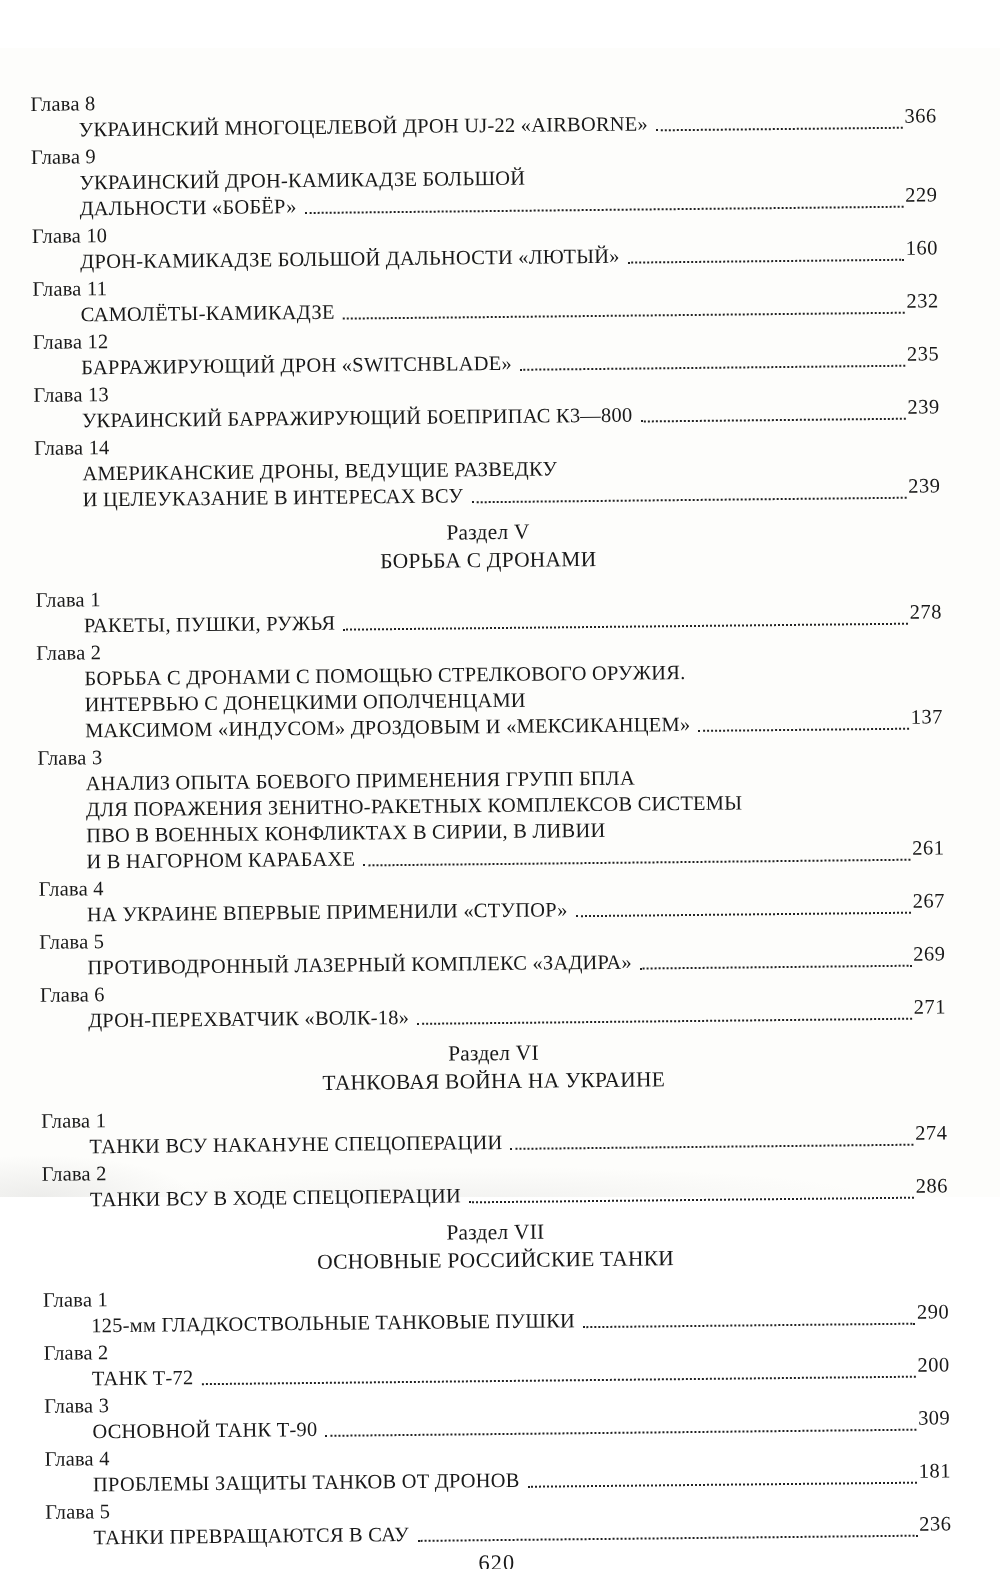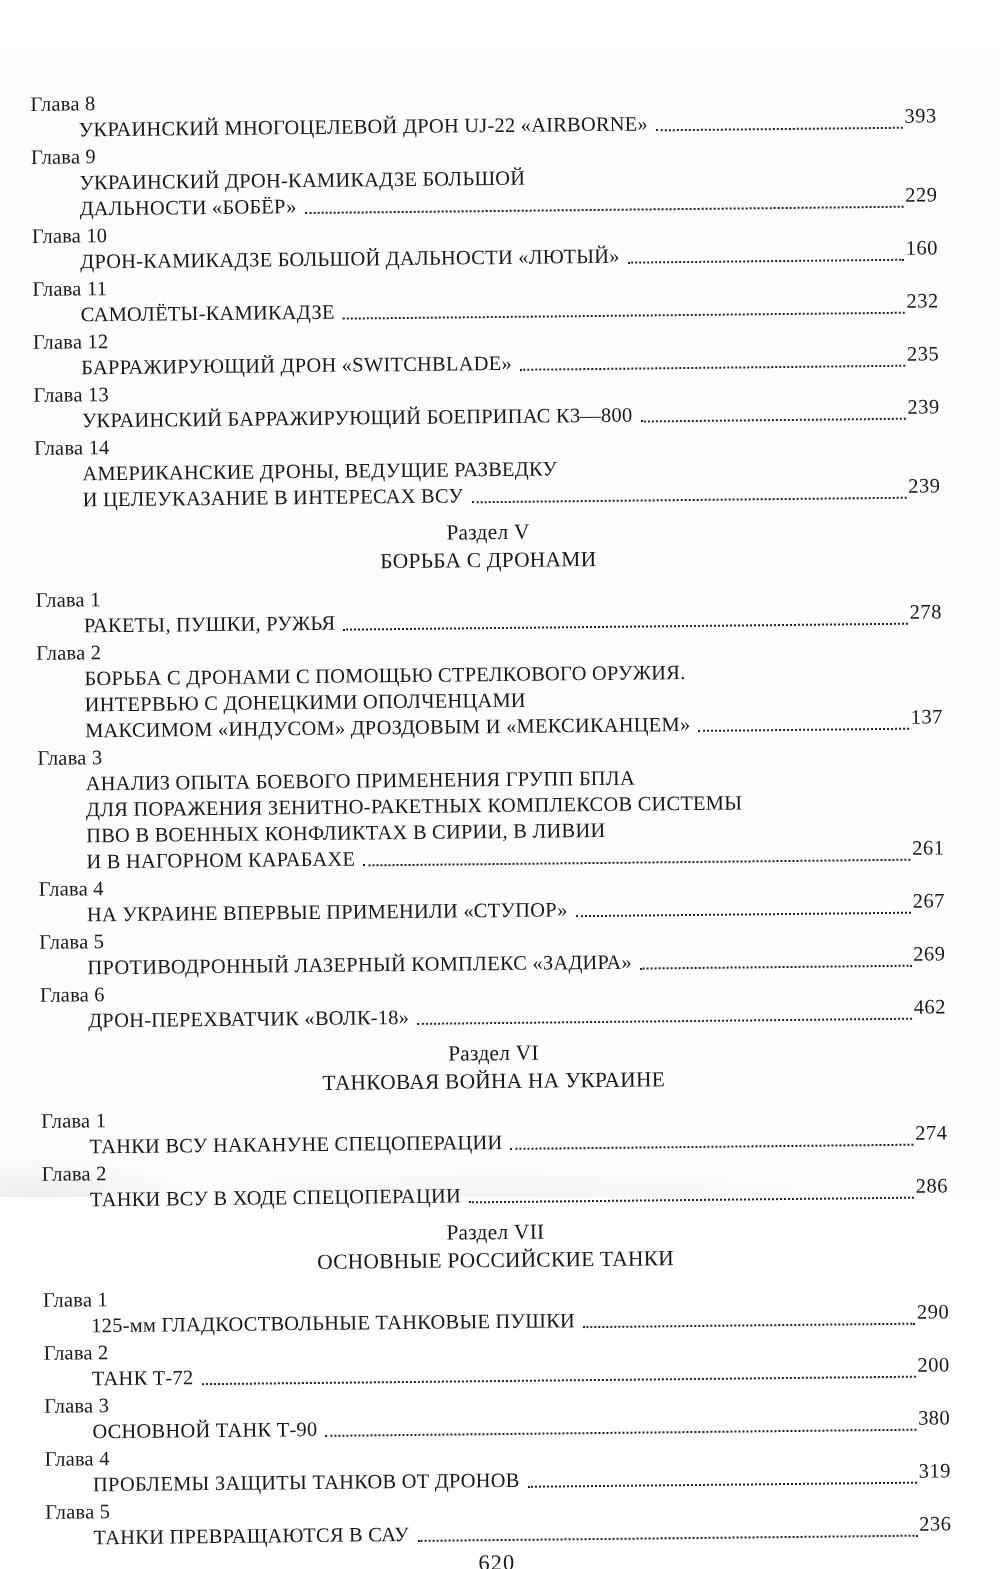--- a/index.html
+++ b/index.html
@@ -83,21 +83,21 @@
 <body>
 
 <div class="scan">
   <div class="tilt">
     <main class="toc">
         <div class="entry">
           <div class="chapter">Глава 8</div>
           <div class="title-line leader-line">
             <span class="t">УКРАИНСКИЙ МНОГОЦЕЛЕВОЙ ДРОН UJ-22 «AIRBORNE»</span>
             <span class="leader"></span>
-            <span class="pg">393</span>
+            <span class="pg">366</span>
           </div>
         </div>
         <div class="entry">
           <div class="chapter">Глава 9</div>
           <div class="title-line">УКРАИНСКИЙ ДРОН-КАМИКАДЗЕ БОЛЬШОЙ</div>
           <div class="title-line leader-line">
             <span class="t">ДАЛЬНОСТИ «БОБЁР»</span>
             <span class="leader"></span>
             <span class="pg">229</span>
           </div>
@@ -190,21 +190,21 @@
             <span class="t">ПРОТИВОДРОННЫЙ ЛАЗЕРНЫЙ КОМПЛЕКС «ЗАДИРА»</span>
             <span class="leader"></span>
             <span class="pg">269</span>
           </div>
         </div>
         <div class="entry">
           <div class="chapter">Глава 6</div>
           <div class="title-line leader-line">
             <span class="t">ДРОН-ПЕРЕХВАТЧИК «ВОЛК-18»</span>
             <span class="leader"></span>
-            <span class="pg">462</span>
+            <span class="pg">271</span>
           </div>
         </div>
         <div class="section-heading">
           <div>Раздел VI</div>
           <div>ТАНКОВАЯ ВОЙНА НА УКРАИНЕ</div>
         </div>
         <div class="entry">
           <div class="chapter">Глава 1</div>
           <div class="title-line leader-line">
             <span class="t">ТАНКИ ВСУ НАКАНУНЕ СПЕЦОПЕРАЦИИ</span>
@@ -238,29 +238,29 @@
             <span class="t">ТАНК Т-72</span>
             <span class="leader"></span>
             <span class="pg">200</span>
           </div>
         </div>
         <div class="entry">
           <div class="chapter">Глава 3</div>
           <div class="title-line leader-line">
             <span class="t">ОСНОВНОЙ ТАНК Т-90</span>
             <span class="leader"></span>
-            <span class="pg">380</span>
+            <span class="pg">309</span>
           </div>
         </div>
         <div class="entry">
           <div class="chapter">Глава 4</div>
           <div class="title-line leader-line">
             <span class="t">ПРОБЛЕМЫ ЗАЩИТЫ ТАНКОВ ОТ ДРОНОВ</span>
             <span class="leader"></span>
-            <span class="pg">319</span>
+            <span class="pg">181</span>
           </div>
         </div>
         <div class="entry">
           <div class="chapter">Глава 5</div>
           <div class="title-line leader-line">
             <span class="t">ТАНКИ ПРЕВРАЩАЮТСЯ В САУ</span>
             <span class="leader"></span>
             <span class="pg">236</span>
           </div>
         </div>

